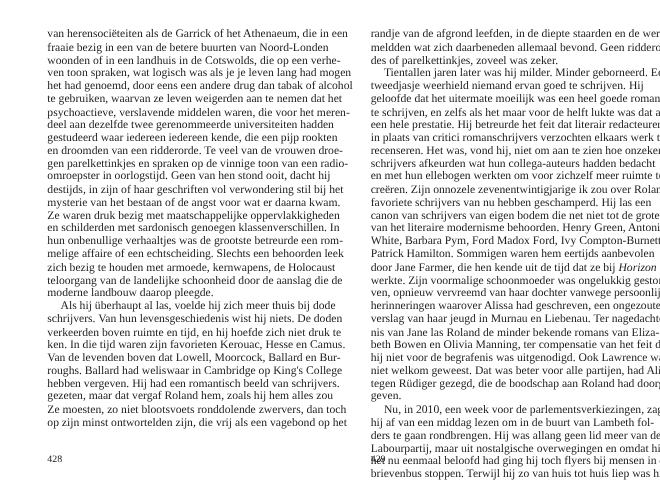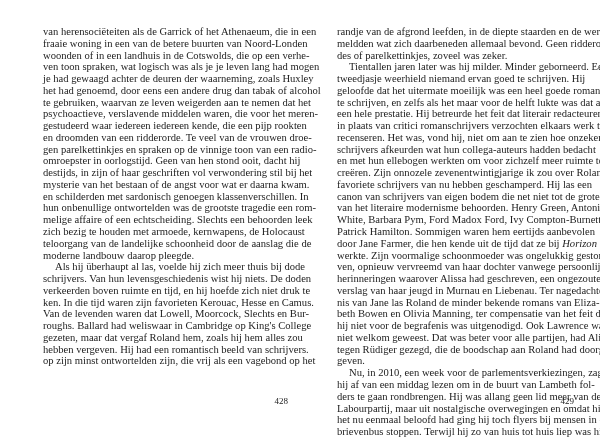--- a/index.html
+++ b/index.html
@@ -7,58 +7,60 @@
          font-family:"Liberation Serif","DejaVu Serif",serif; color:#1c1c1c; }
   .page { position:absolute; top:0; height:420px; }
   .page.left { left:0; width:300px; }
   .page.right { left:300px; width:300px; }
   .text { position:absolute; top:26px; font-size:10.6px; line-height:11.78px; }
   .left .text { left:43px; width:245px; }
   .right .text { left:37px; width:237px; }
   .line { display:block; height:11.78px; white-space:nowrap; text-align:justify; text-align-last:justify; overflow:visible; }
   .line.last { text-align-last:left; }
   .line.indent { padding-left:12px; }
-  .pnum { position:absolute; top:396px; font-size:9px; width:100%; text-align:right; }
+  .pnum { position:absolute; top:412px; font-size:9px; width:100%; text-align:left; }
   .left .pnum { left:20px; width:245px; left:43px; }
   .right .pnum { left:37px; width:237px; }
   em { font-style:italic; }
 </style>
 </head>
 <body>
 
 <div class="page left">
   <div class="text" id="left-text">
       <span class="line"><span>van herensociëteiten als de Garrick of het Athenaeum, die in een</span></span>
-      <span class="line"><span>fraaie woning in een van de betere buurten van Noord-Londen</span></span>
+      <span class="line"><span>fraaie bezig in een van de betere buurten van Noord-Londen</span></span>
       <span class="line"><span>woonden of in een landhuis in de Cotswolds, die op een verhe-</span></span>
       <span class="line"><span>ven toon spraken, wat logisch was als je je leven lang had mogen</span></span>
-      <span class="line"><span>je had gewaagd achter de deuren der waarneming, zoals Huxley</span></span>
       <span class="line"><span>het had genoemd, door eens een andere drug dan tabak of alcohol</span></span>
       <span class="line"><span>te gebruiken, waarvan ze leven weigerden aan te nemen dat het</span></span>
       <span class="line"><span>psychoactieve, verslavende middelen waren, die voor het meren-</span></span>
+      <span class="line"><span>deel aan dezelfde twee gerenommeerde universiteiten hadden</span></span>
       <span class="line"><span>gestudeerd waar iedereen iedereen kende, die een pijp rookten</span></span>
       <span class="line"><span>en droomden van een ridderorde. Te veel van de vrouwen droe-</span></span>
       <span class="line"><span>gen parelkettinkjes en spraken op de vinnige toon van een radio-</span></span>
       <span class="line"><span>omroepster in oorlogstijd. Geen van hen stond ooit, dacht hij</span></span>
       <span class="line"><span>destijds, in zijn of haar geschriften vol verwondering stil bij het</span></span>
       <span class="line"><span>mysterie van het bestaan of de angst voor wat er daarna kwam.</span></span>
+      <span class="line"><span>Ze waren druk bezig met maatschappelijke oppervlakkigheden</span></span>
       <span class="line"><span>en schilderden met sardonisch genoegen klassenverschillen. In</span></span>
-      <span class="line"><span>hun onbenullige ontwortelden was de grootste tragedie een rom-</span></span>
+      <span class="line"><span>hun onbenullige verhaaltjes was de grootste betreurde een rom-</span></span>
       <span class="line"><span>melige affaire of een echtscheiding. Slechts een behoorden leek</span></span>
       <span class="line"><span>zich bezig te houden met armoede, kernwapens, de Holocaust</span></span>
       <span class="line"><span>teloorgang van de landelijke schoonheid door de aanslag die de</span></span>
       <span class="line last"><span>moderne landbouw daarop pleegde.</span></span>
       <span class="line indent"><span>Als hij überhaupt al las, voelde hij zich meer thuis bij dode</span></span>
       <span class="line"><span>schrijvers. Van hun levensgeschiedenis wist hij niets. De doden</span></span>
       <span class="line"><span>verkeerden boven ruimte en tijd, en hij hoefde zich niet druk te</span></span>
       <span class="line"><span>ken. In die tijd waren zijn favorieten Kerouac, Hesse en Camus.</span></span>
-      <span class="line"><span>Van de levenden waren dat Lowell, Moorcock, Slechts en Bur-</span></span>
+      <span class="line"><span>Van de levenden boven dat Lowell, Moorcock, Ballard en Bur-</span></span>
       <span class="line"><span>roughs. Ballard had weliswaar in Cambridge op King's College</span></span>
+      <span class="line"><span>hebben vergeven. Hij had een romantisch beeld van schrijvers.</span></span>
       <span class="line"><span>gezeten, maar dat vergaf Roland hem, zoals hij hem alles zou</span></span>
-      <span class="line"><span>hebben vergeven. Hij had een romantisch beeld van schrijvers.</span></span>
+      <span class="line"><span>Ze moesten, zo niet blootsvoets ronddolende zwervers, dan toch</span></span>
       <span class="line last"><span>op zijn minst ontwortelden zijn, die vrij als een vagebond op het</span></span>
     </div>
   <div class="pnum">428</div>
 </div>
 
 <div class="page right">
   <div class="text" id="right-text">
       <span class="line"><span>randje van de afgrond leefden, in de diepte staarden en de wereld</span></span>
       <span class="line"><span>meldden wat zich daarbeneden allemaal bevond. Geen ridderor-</span></span>
       <span class="line last"><span>des of parelkettinkjes, zoveel was zeker.</span></span>

